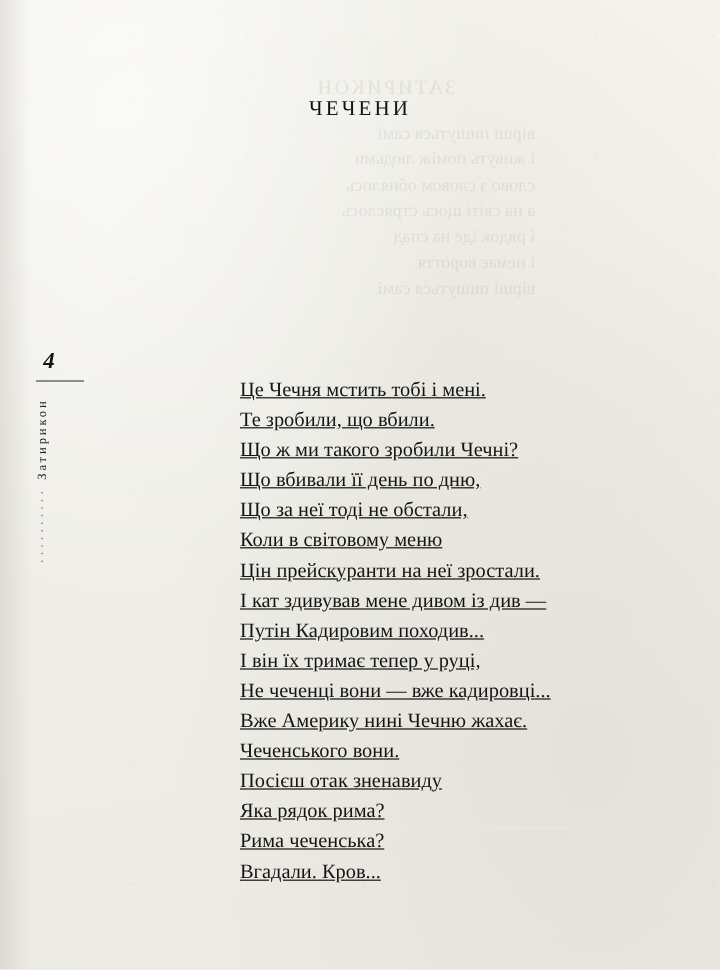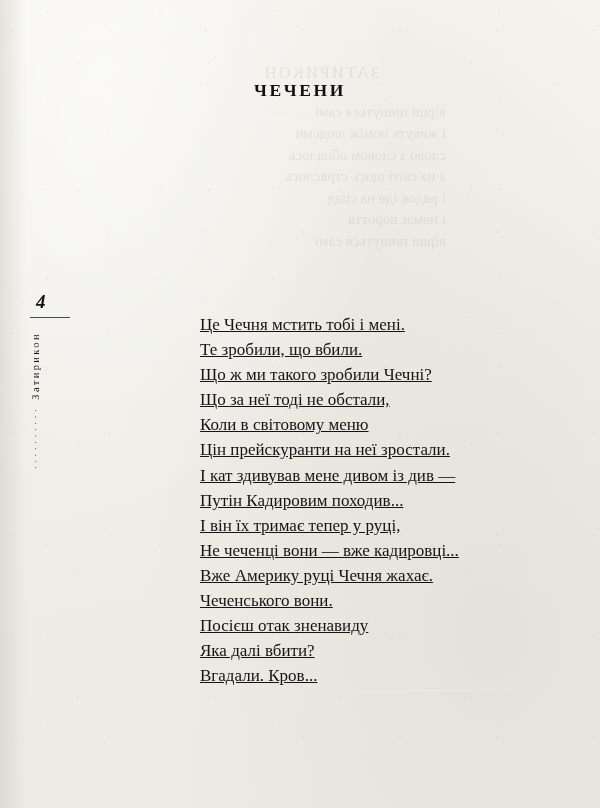--- a/index.html
+++ b/index.html
@@ -70,21 +70,21 @@
   }
 
   .poem-title {
     position: absolute;
     top: 80px;
     left: 0;
     right: 0;
     text-align: center;
     font-size: 17.5px;
     letter-spacing: 2.6px;
-    font-weight: 700;
+    font-weight: 400;
     color: #111;
   }
 
   
   .margin-block {
     position: absolute;
     left: 30px;
     top: 292px;
     width: 44px;
   }
@@ -181,30 +181,32 @@
     <div class="folio">4</div>
     <div class="margin-rule"></div>
     <div class="running-head">Затирикон</div>
     <div class="margin-dots">··········</div>
   </div>
 
   <div class="poem-body">
     <div class="poem-line">Це Чечня мстить тобі і мені.</div>
     <div class="poem-line">Те зробили, що вбили.</div>
     <div class="poem-line">Що ж ми такого зробили Чечні?</div>
+    <div class="poem-line">Що вбивали її день по дню,</div>
     <div class="poem-line">Що за неї тоді не обстали,</div>
     <div class="poem-line">Коли в світовому меню</div>
     <div class="poem-line">Цін прейскуранти на неї зростали.</div>
     <div class="poem-line">І кат здивував мене дивом із див —</div>
     <div class="poem-line">Путін Кадировим походив...</div>
     <div class="poem-line">І він їх тримає тепер у руці,</div>
     <div class="poem-line">Не чеченці вони — вже кадировці...</div>
-    <div class="poem-line">Вже Америку руці Чечня жахає.</div>
+    <div class="poem-line">Вже Америку нині Чечню жахає.</div>
     <div class="poem-line">Чеченського вони.</div>
     <div class="poem-line">Посієш отак зненавиду</div>
-    <div class="poem-line">Яка далі вбити?</div>
+    <div class="poem-line">Яка рядок рима?</div>
+    <div class="poem-line">Рима чеченська?</div>
     <div class="poem-line">Вгадали. Кров...</div>
   </div>
 
   <div class="scan-streak streak-a"></div>
   <div class="scan-streak streak-b"></div>
   <div class="scan-streak streak-c"></div>
 </div>
 
 </body></html>

